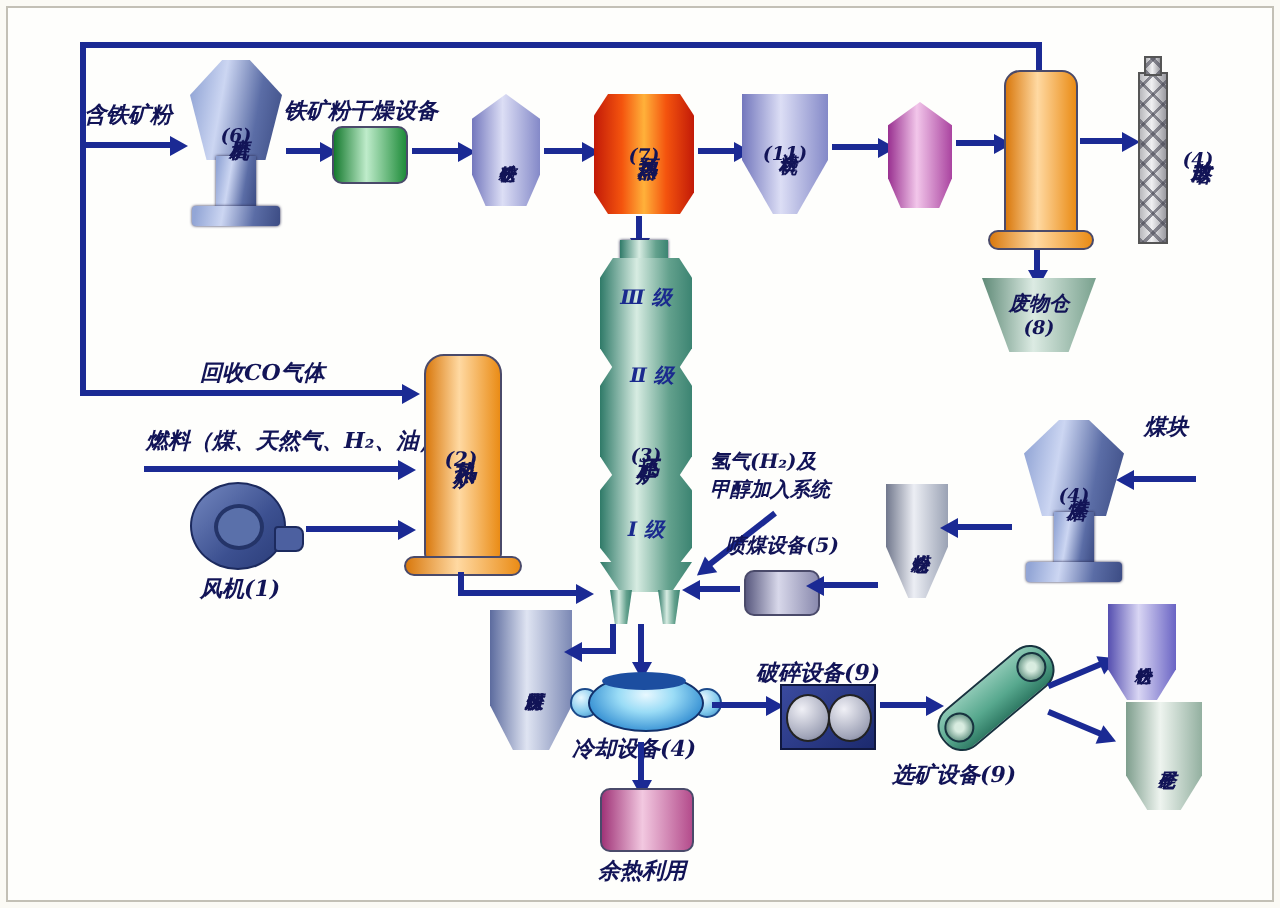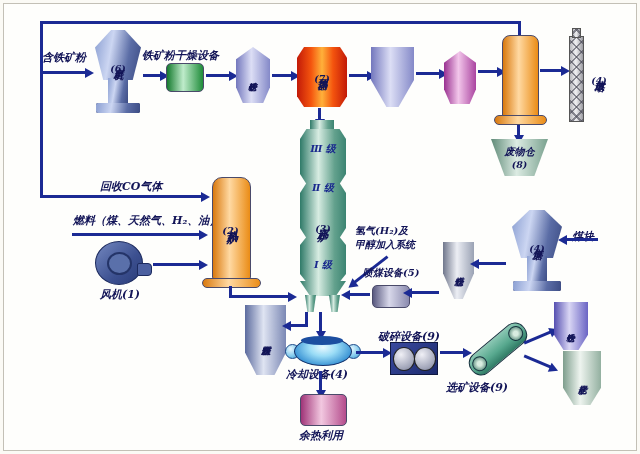--- a/index.html
+++ b/index.html
@@ -87,20 +87,24 @@
   <div class="arr r" style="left:272px;top:74px;width:20px"></div>
 
   <div class="shape cp barrel redbarrel" style="left:297px;top:47px;width:50px;height:60px"></div>
   <div class="vwrap" style="left:297px;top:49px;width:50px;height:56px">
     <span class="vtext">预热器</span>
     <span class="vnum">(7)</span>
   </div>
   <div class="arr r" style="left:349px;top:74px;width:19px"></div>
 
   <div class="shape cp hopper lav" style="left:371px;top:47px;width:43px;height:60px"></div>
+  <div class="vwrap" style="left:371px;top:49px;width:43px;height:54px">
+    <span class="vtext" style="font-size:9px">选粉机</span>
+    <span class="vnum">(11)</span>
+  </div>
   <div class="arr r" style="left:416px;top:72px;width:24px"></div>
 
   <div class="shape cp penta pink" style="left:444px;top:51px;width:32px;height:53px"></div>
   <div class="arr r" style="left:478px;top:70px;width:20px"></div>
 
   <div class="shape cyl orange" style="left:502px;top:35px;width:35px;height:82px;border-radius:8px 8px 3px 3px"></div>
   <div class="shape cyl orange" style="left:494px;top:115px;width:51px;height:8px"></div>
   <div class="arr r" style="left:540px;top:69px;width:22px"></div>
 
   <div class="shape tower" style="left:569px;top:36px;width:13px;height:84px"></div>
@@ -139,21 +143,21 @@
 
   <div class="arrv d" style="left:318px;top:108px;height:12px"></div>
   <div class="shape cp furn" style="left:310px;top:120px;width:24px;height:10px"></div>
   <div class="shape cp barrel furn" style="left:300px;top:129px;width:46px;height:55px"></div>
   <div class="shape cp barrel furn" style="left:300px;top:183px;width:46px;height:55px"></div>
   <div class="shape cp barrel furn" style="left:300px;top:237px;width:46px;height:45px"></div>
   <div class="shape cp furn" style="left:300px;top:281px;width:46px;height:15px;clip-path:polygon(0 0,100% 0,78% 100%,22% 100%)"></div>
   <div class="shape cp furn" style="left:305px;top:295px;width:11px;height:17px;clip-path:polygon(0 0,100% 0,78% 100%,22% 100%)"></div>
   <div class="shape cp furn" style="left:329px;top:295px;width:11px;height:17px;clip-path:polygon(0 0,100% 0,78% 100%,22% 100%)"></div>
   <div class="lbl sm" style="left:300px;top:142px;width:46px;text-align:center;color:#1a2a8e">Ⅲ 级</div>
-  <div class="lbl sm" style="left:300px;top:181px;width:46px;text-align:center;color:#1a2a8e">Ⅱ 级</div>
+  <div class="lbl sm" style="left:315px;top:181px;width:46px;text-align:left;color:#1a2a8e">Ⅱ 级</div>
   <div class="vwrap" style="left:300px;top:198px;width:46px;height:58px">
     <span class="vtext" style="font-size:10.5px">还原炉</span>
     <span class="vnum">(3)</span>
   </div>
   <div class="lbl sm" style="left:300px;top:258px;width:46px;text-align:center;color:#1a2a8e">Ⅰ 级</div>
 
   <div class="lbl sm" style="left:355px;top:224px">氢气(H₂)及</div>
   <div class="lbl sm" style="left:355px;top:238px">甲醇加入系统</div>
   <div class="arr l" style="left:350px;top:268px;width:42px;transform:rotate(-38deg)"></div>
   <div class="lbl sm" style="left:363px;top:266px">喷煤设备(5)</div>
@@ -169,21 +173,21 @@
 
   <div class="shape" style="left:512px;top:210px;width:50px;height:82px">
     <div class="cp millhead steel" style="position:absolute;left:0;top:0;width:50px;height:48px"></div>
     <div class="cp steel" style="position:absolute;left:15px;top:46px;width:20px;height:26px"></div>
     <div class="cp steel" style="position:absolute;left:1px;top:71px;width:48px;height:10px;border-radius:2px"></div>
     <div class="vwrap" style="left:6px;top:6px;width:38px;height:62px">
       <span class="vtext">煤磨</span>
       <span class="vnum">(4)</span>
     </div>
   </div>
-  <div class="lbl" style="left:572px;top:229px">煤块</div>
+  <div class="lbl" style="left:572px;top:206px">煤块</div>
   <div class="arr l" style="left:566px;top:238px;width:32px"></div>
 
   <div class="shape cp binhop flyash" style="left:245px;top:305px;width:41px;height:70px"></div>
   <div class="vwrap" style="left:245px;top:309px;width:41px;height:60px">
     <span class="vtext" style="font-size:9px;letter-spacing:0">粉煤灰区</span>
   </div>
   <div class="line" style="left:305px;top:312px;width:3px;height:15px"></div>
   <div class="arr l" style="left:290px;top:324px;width:18px"></div>
   <div class="arrv d" style="left:319px;top:312px;height:20px"></div>
 

